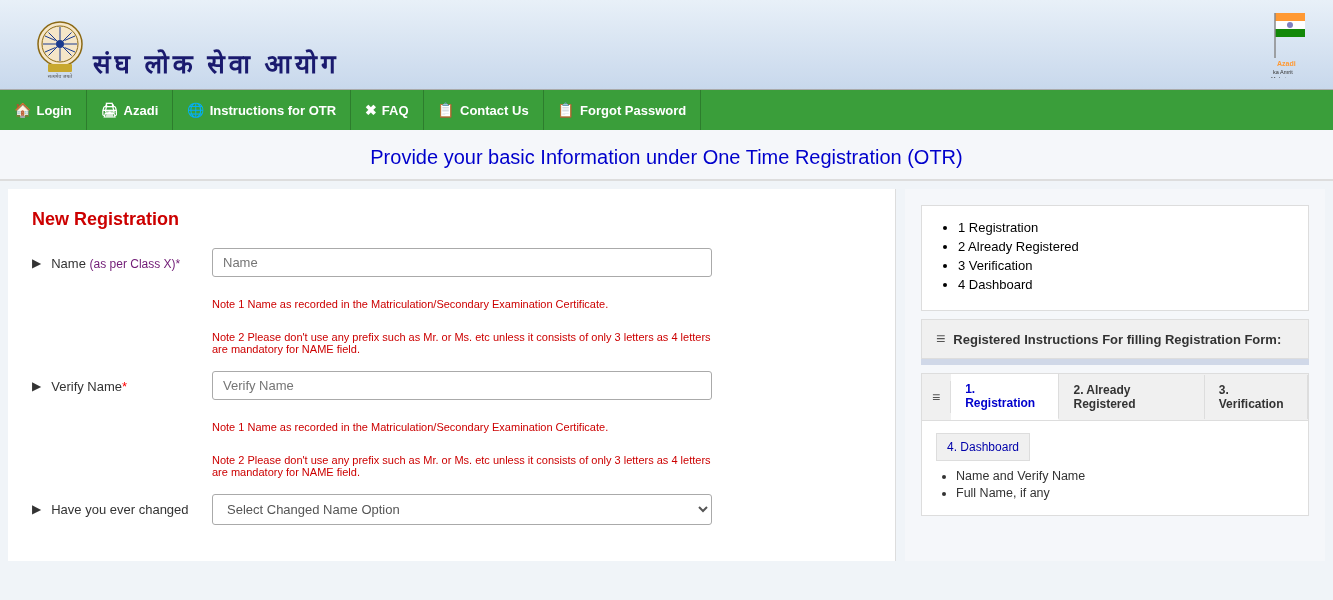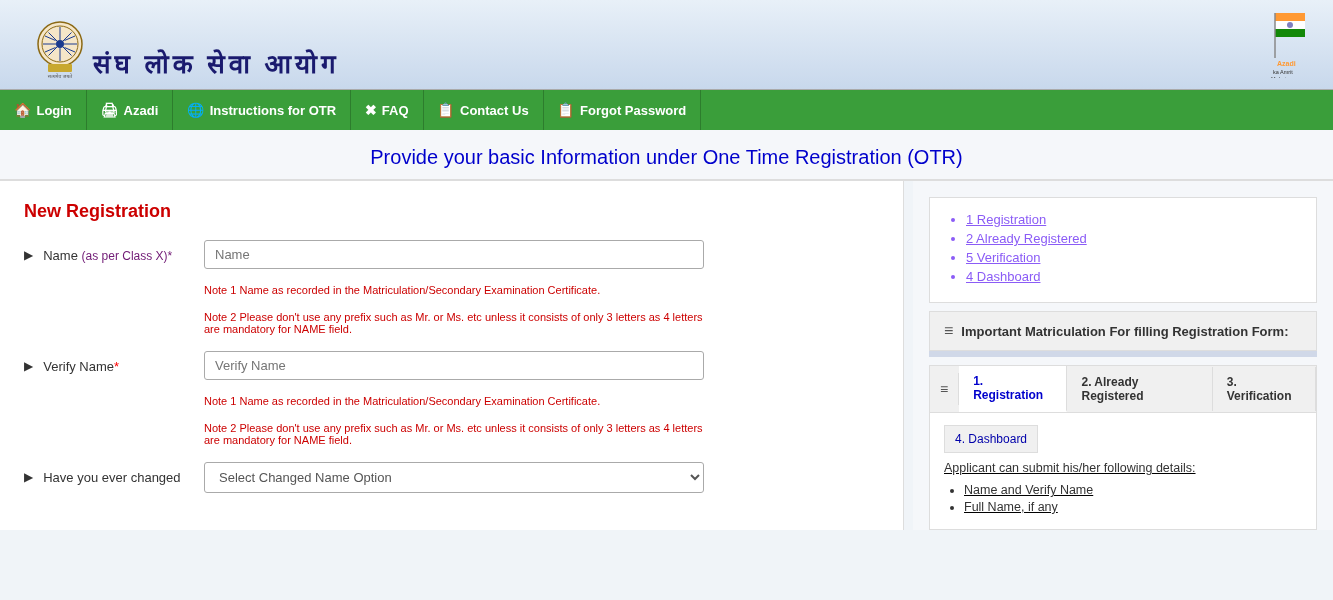--- a/index.html
+++ b/index.html
@@ -73,21 +73,21 @@
     }
     .page-heading h2 {
       color: #0000cc;
       font-size: 20px;
       font-weight: normal;
     }
 
     
     .main-content {
       display: flex;
-      padding: 0;
+      padding: 8px;
       background: #f0f4f8;
       gap: 9px;
     }
 
     
     .left-panel {
       flex: 1;
       background: white;
       padding: 20px 24px;
       border-right: 1px solid #ddd;
@@ -139,21 +139,21 @@
       max-width: 500px;
       padding: 6px 10px;
       border: 1px solid #aaa;
       border-radius: 3px;
       font-size: 13px;
       color: #999;
     }
     .field-note {
       color: #cc0000;
       font-size: 11px;
-      margin-top: 15px;
+      margin-top: 21px;
       max-width: 500px;
     }
 
     .form-select {
       width: 100%;
       max-width: 500px;
       padding: 6px 10px;
       border: 1px solid #aaa;
       border-radius: 3px;
       font-size: 13px;
@@ -176,22 +176,21 @@
       margin: 16px 16px 8px;
       padding: 14px 16px;
       font-size: 13px;
     }
     .steps-box ul {
       list-style: disc;
       padding-left: 20px;
     }
     .steps-box li {
       margin-bottom: 4px;
-      color: #8b5cf6;
-      text-decoration: underline;
+      color: #000000;
     }
 
     .instructions-header {
       background: #f0f0f0;
       border: 1px solid #ddd;
       margin: 0 16px 0;
       padding: 10px 14px;
       display: flex;
       align-items: center;
       gap: 8px;
@@ -237,21 +236,20 @@
       color: #0000cc;
       border-bottom: 2px solid white;
     }
 
     .tab-content {
       background: white;
       border: 1px solid #ddd;
       margin: 0 16px;
       padding: 12px 14px;
       font-size: 12.5px;
-      text-decoration: underline;
     }
     .tab-content .dashboard-tab {
       display: inline-block;
       padding: 6px 10px;
       font-size: 12px;
       color: #0000aa;
       cursor: pointer;
       background: #f0f0f0;
       border: 1px solid #ddd;
       margin-bottom: 8px;
@@ -401,41 +399,40 @@
       </div>
     </div>
   </div>
 
   <div class="right-panel">
 
     <div class="steps-box">
       <ul>
         <li>1 Registration</li>
         <li>2 Already Registered</li>
-        <li>5 Verification</li>
+        <li>3 Verification</li>
         <li>4 Dashboard</li>
       </ul>
     </div>
 
     <div class="instructions-header">
       <span class="hamburger-icon">≡</span>
-      <span>Important Matriculation For filling Registration Form:</span>
+      <span>Registered Instructions For filling Registration Form:</span>
     </div>
     <div class="expand-bar"></div>
 
     <div class="tabs-row">
       <div class="tab-hamburger">≡</div>
       <div class="tab-item active">1. Registration</div>
       <div class="tab-item">2. Already Registered</div>
       <div class="tab-item">3. Verification</div>
     </div>
 
     <div class="tab-content">
       <div class="dashboard-tab">4. Dashboard</div>
-      <div class="content-text">Applicant can submit his/her following details:</div>
       <ul>
         <li>Name and Verify Name</li>
         <li>Full Name, if any</li>
       </ul>
     </div>
 
   </div>
 </div>
 
 </body></html>

